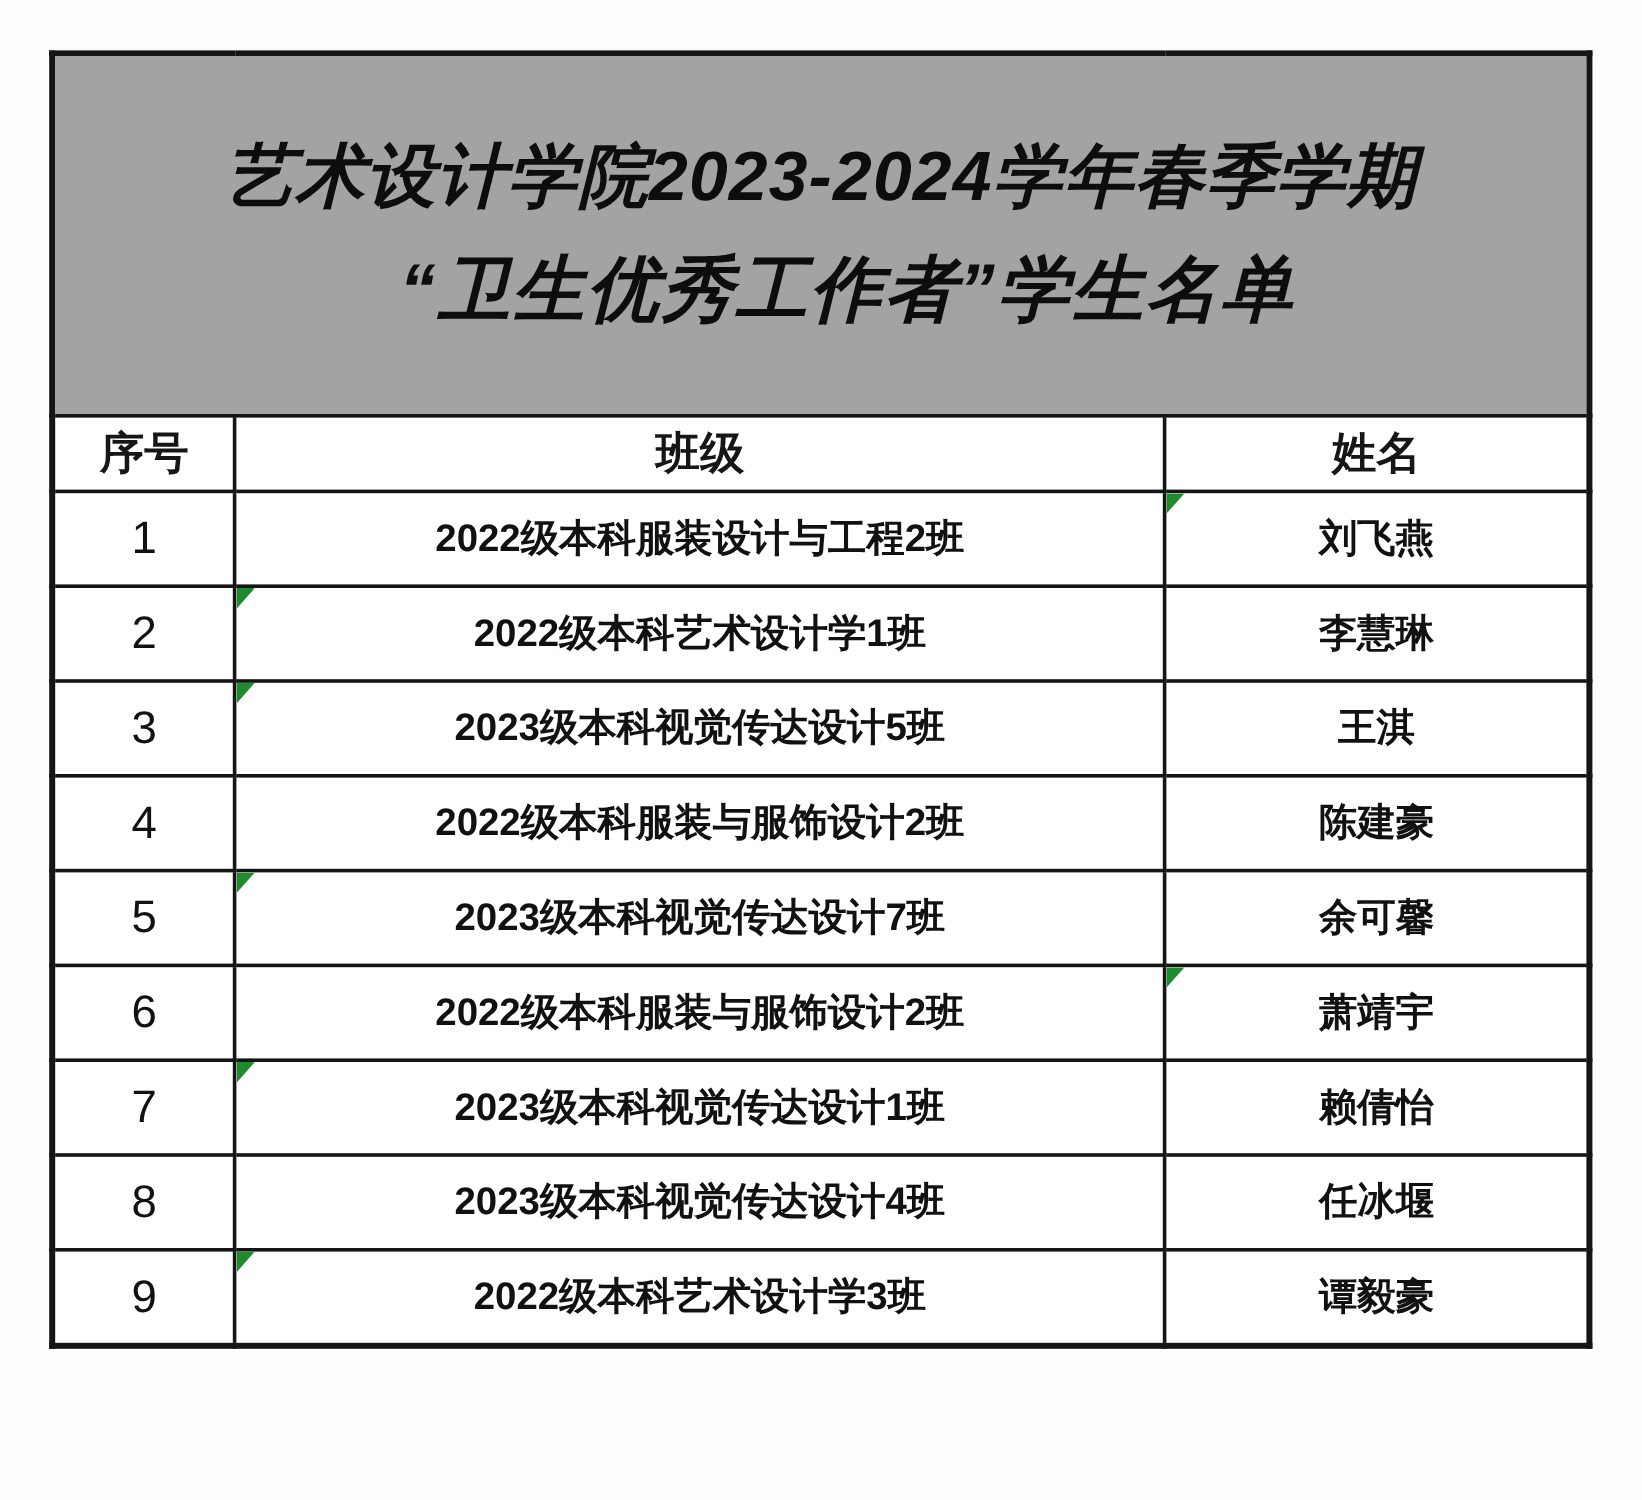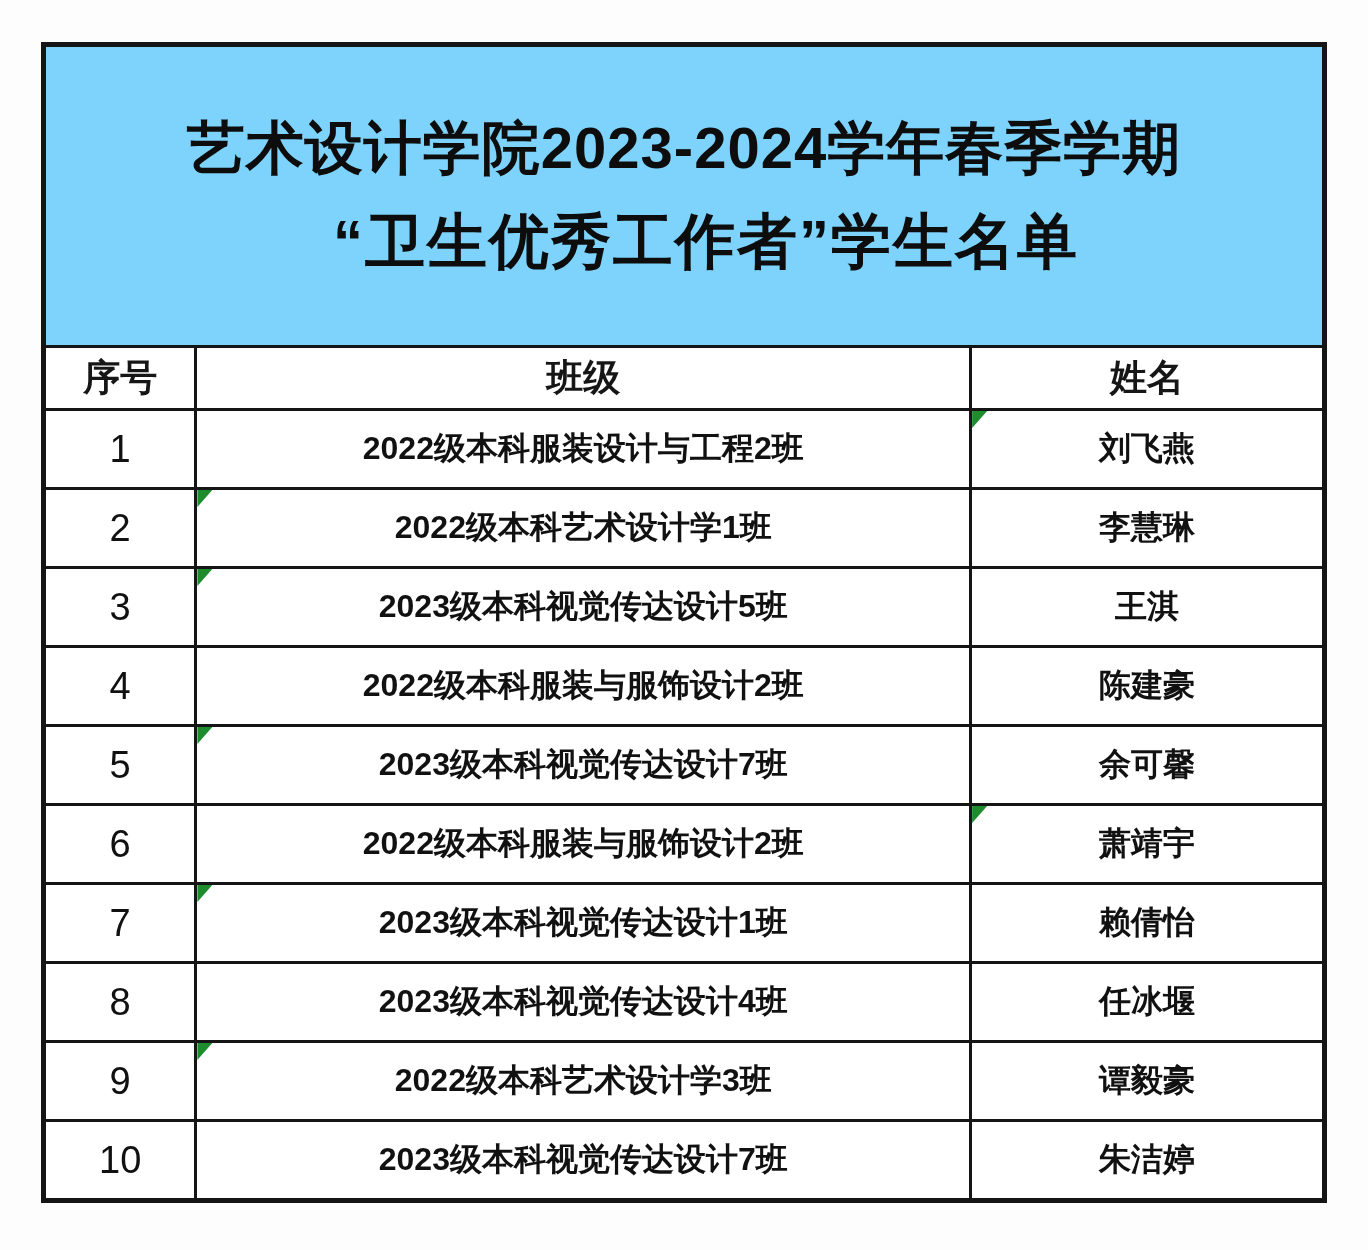--- a/index.html
+++ b/index.html
@@ -28,21 +28,22 @@
   table.sheet td {
     border: 3px solid #151515;
     text-align: center;
     vertical-align: middle;
     position: relative;
     overflow: hidden;
     color: #111111;
   }
   td.title-cell {
     height: 296px;
-    background: #7dd3fc;
+    background: #a3a3a3;
+    font-style: italic;
   }
   .title-line1 {
     font-size: 58px;
     font-weight: bold;
     letter-spacing: 1px;
     line-height: 92px;
     color: #0d0d0d;
   }
   .title-line2 {
     font-size: 60px;
@@ -140,20 +141,15 @@
       <tr class="data-row" data-row="7">
         <td class="c-no">8</td>
         <td class="c-class">2023级本科视觉传达设计4班</td>
         <td class="c-name">任冰堰</td>
       </tr>
       <tr class="data-row" data-row="8">
         <td class="c-no">9</td>
         <td class="c-class">2022级本科艺术设计学3班<div class="corner-marker" style="background: rgb(30, 140, 45);"></div></td>
         <td class="c-name">谭毅豪</td>
       </tr>
-      <tr class="data-row" data-row="9">
-        <td class="c-no">10</td>
-        <td class="c-class">2023级本科视觉传达设计7班</td>
-        <td class="c-name">朱洁婷</td>
-      </tr>
     </tbody>
   </table>
 </div>
 
 </body></html>

